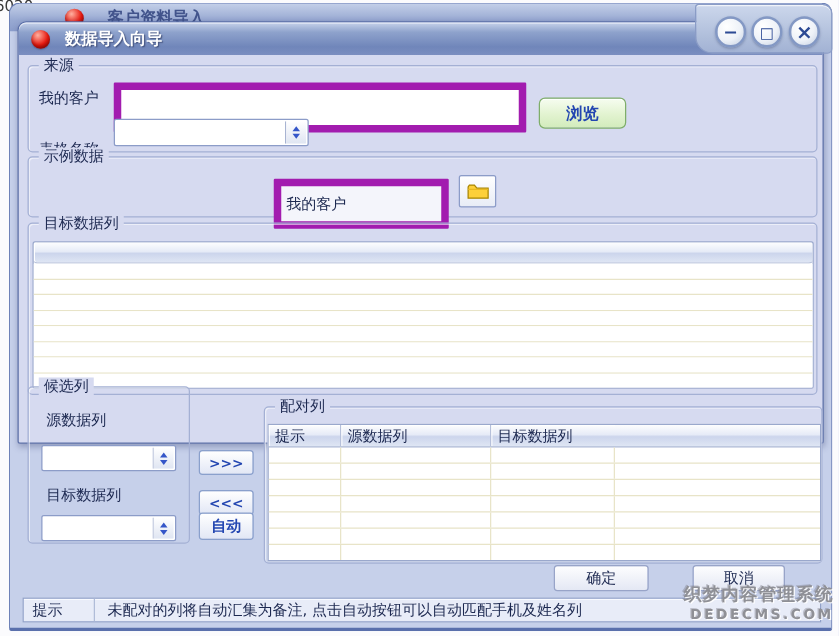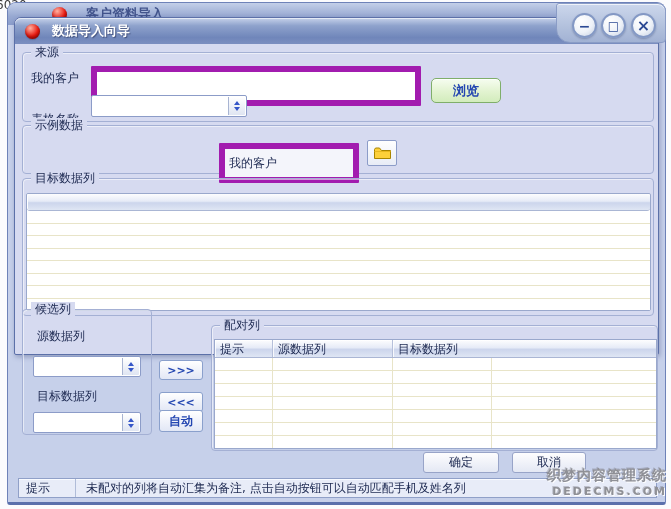--- a/index.html
+++ b/index.html
@@ -112,24 +112,24 @@
     border:1px solid #8aa0cc; border-radius:3px; color:#2346b1; font-weight:bold;
     font-size:11px; font-family:inherit; cursor:pointer;
   }
   .btn-add    { top:342px; }
   .btn-remove { top:374px; }
   .btn-auto   { top:392px; height:22px; font-size:12px; }
   .btn-dlg {
     position:absolute; top:434px; height:21px;
     background:linear-gradient(180deg,#fdfdfe,#e4e8f4);
     border:1px solid #98a4c8; border-radius:3px; color:#1c2850;
-    font-size:12px; font-family:Liberation Mono, monospace; cursor:pointer;
+    font-size:12px; font-family:Liberation Mono, monospace; cursor:pointer;margin-left:20px;
   }
   .btn-ok     { left:408px; width:76px; }
-  .btn-cancel { left:497px; width:74px; }
+  .btn-cancel { left:519px; width:74px; }
 
   
   .preview-table {
     position:absolute; left:3px; top:14px; width:625px; height:118px;
     border:1px solid #9aa8cc; background:#ffffff; border-radius:2px;
     display:flex; flex-direction:column;
   }
   .ptable-header {
     height:17px; flex:0 0 auto;
     background:linear-gradient(180deg,#fdfdfe,#e6ebf7 45%,#ccd5ec 55%,#dfe6f4);

